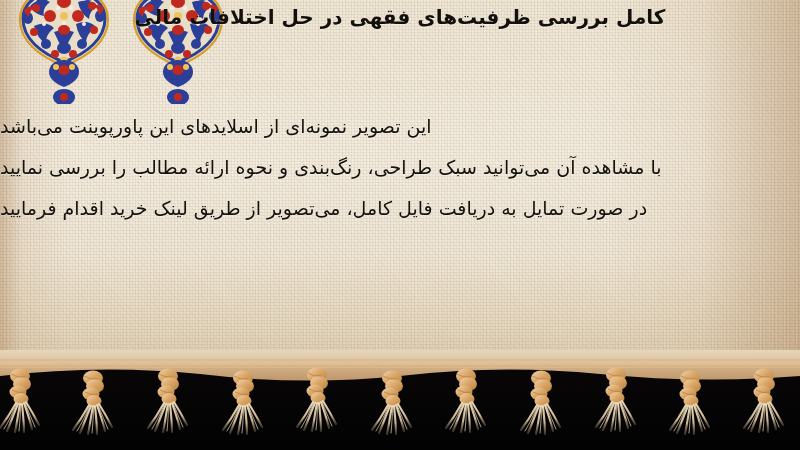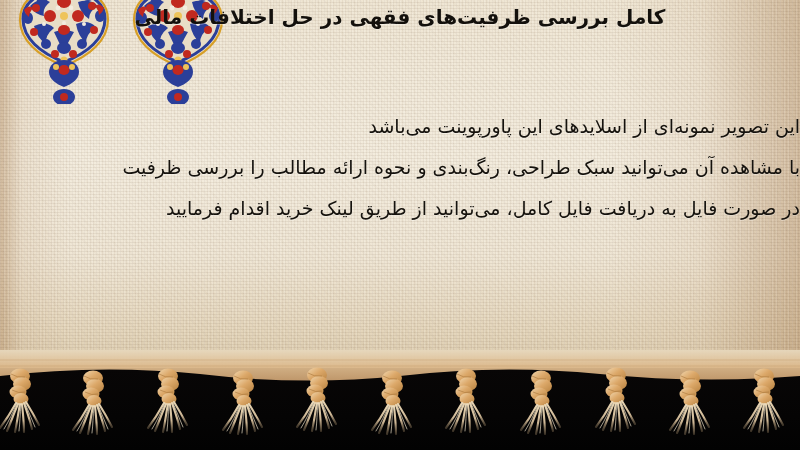--- a/index.html
+++ b/index.html
@@ -129,21 +129,21 @@
     line-height: 31px;
     letter-spacing: 0px;
     text-shadow: 0 1px 0 rgba(255,255,255,0.35);
   }
 
   .body-block {
     position: absolute;
     top: 106px;
     left: 0;
     width: 800px;
-    text-align: right;
+    text-align: left;
     direction: rtl;
     z-index: 6;
   }
 
   .body-line {
     color: #15120d;
     font-size: 19px;
     font-weight: 500;
     line-height: 41px;
     text-shadow: 0 1px 0 rgba(255,255,255,0.32);
@@ -235,22 +235,22 @@
         <use href="#pendant"></use>
       </g>
   </svg>
 
   <div class="title-block">
     <div class="title-line">کامل بررسی ظرفیت‌های فقهی در حل اختلافات مالی</div>
   </div>
 
   <div class="body-block">
     <div class="body-line">این تصویر نمونه‌ای از اسلایدهای این پاورپوینت می‌باشد</div>
-    <div class="body-line">با مشاهده آن می‌توانید سبک طراحی، رنگ‌بندی و نحوه ارائه مطالب را بررسی ظرفیت</div>
-    <div class="body-line">در صورت فایل به دریافت فایل کامل، می‌توانید از طریق لینک خرید اقدام فرمایید</div>
+    <div class="body-line">با مشاهده آن می‌توانید سبک طراحی، رنگ‌بندی و نحوه ارائه مطالب را بررسی نمایید</div>
+    <div class="body-line">در صورت تمایل به دریافت فایل کامل، می‌تصویر از طریق لینک خرید اقدام فرمایید</div>
   </div>
 
   <div class="blackband"></div>
 
   <svg class="fringe" viewBox="0 0 800 100">
     <defs>
       <linearGradient id="gEdge" x1="0" y1="0" x2="0" y2="1">
         <stop offset="0%" stop-color="#e7d8bd"></stop>
         <stop offset="55%" stop-color="#dcb98c"></stop>
         <stop offset="100%" stop-color="#c99f70"></stop>

